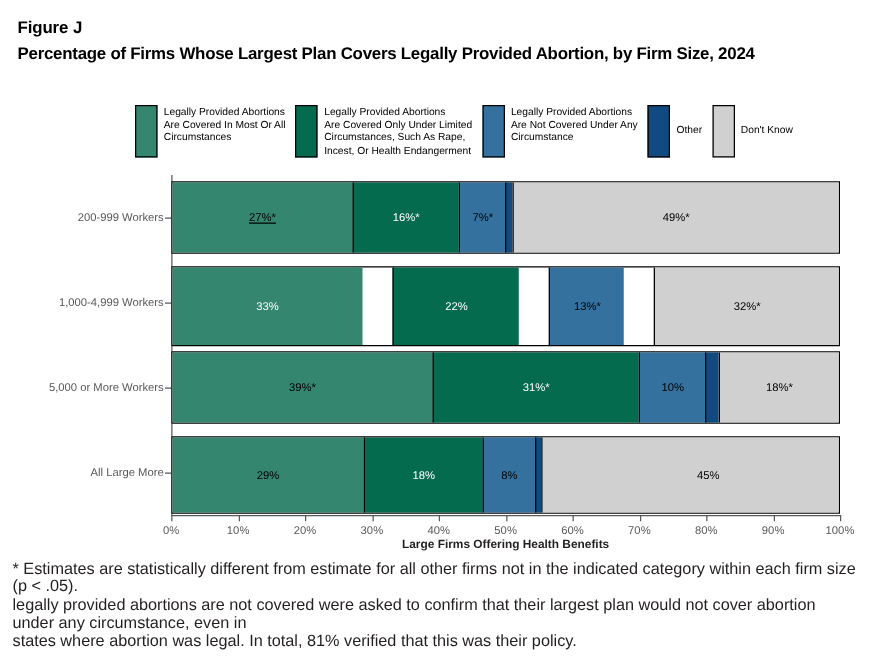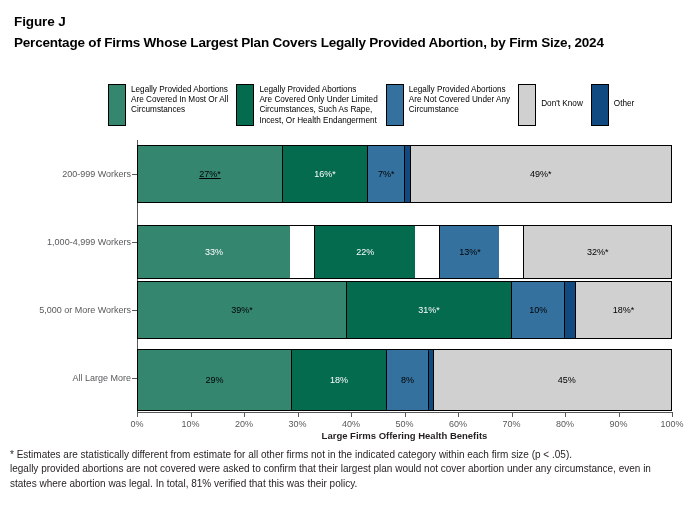--- a/index.html
+++ b/index.html
@@ -188,21 +188,21 @@
     font-weight: bold;
     color: #231f20;
   }
 
   
   .footnotes {
     position: absolute;
     left: 10px;
     top: 448px;
     width: 678px;
-    font-size: 10px;
+    font-size: 13px;
     line-height: 14.4px;
     color: #231f20;
   }
   .footnote-line {
     display: block;
   }
 </style>
 </head>
 <body>
 
@@ -225,26 +225,26 @@
 Circumstances, Such As Rape,
 Incest, Or Health Endangerment</div>
     </div>
     <div class="legend-item">
       <div class="legend-swatch" style="background: rgb(53, 113, 159);"></div>
       <div class="legend-text">Legally Provided Abortions
 Are Not Covered Under Any
 Circumstance</div>
     </div>
     <div class="legend-item">
+      <div class="legend-swatch" style="background: rgb(16, 74, 128);"></div>
+      <div class="legend-text inline">Other</div>
+    </div>
+    <div class="legend-item">
       <div class="legend-swatch" style="background: rgb(208, 208, 208);"></div>
       <div class="legend-text inline">Don't Know</div>
-    </div>
-    <div class="legend-item">
-      <div class="legend-swatch" style="background: rgb(16, 74, 128);"></div>
-      <div class="legend-text inline">Other</div>
     </div>
   </div>
 
 <div class="plot-wrap">
   <div class="y-axis-line"></div>
   <div class="cat-labels" id="cat-labels">
       <div class="cat-label" style="top: 34px;">200-999 Workers</div>
       <div class="cat-tick" style="top: 34px;"></div>
       <div class="cat-label" style="top: 102px;">1,000-4,999 Workers</div>
       <div class="cat-tick" style="top: 102px;"></div>
@@ -262,21 +262,21 @@
           <span class="seg-label" style="color: rgb(255, 255, 255);">16%*</span>
         </div>
         <div class="seg" style="width: 7%; background: rgb(53, 113, 159);">
           <span class="seg-label" style="color: rgb(0, 0, 0);">7%*</span>
         </div>
         <div class="seg" style="width: 1%; background: rgb(16, 74, 128);"></div>
         <div class="seg" style="width: 49%; background: rgb(208, 208, 208);">
           <span class="seg-label" style="color: rgb(0, 0, 0);">49%*</span>
         </div>
       </div>
-      <div class="bar-row" style="top: 85px; height: 54px; gap: 24px;">
+      <div class="bar-row" style="top: 73px; height: 64px; gap: 24px;">
         <div class="seg" style="width: 33%; background: rgb(53, 134, 111);">
           <span class="seg-label" style="color: rgb(255, 255, 255);">33%</span>
         </div>
         <div class="seg" style="width: 22%; background: rgb(5, 107, 79);">
           <span class="seg-label" style="color: rgb(255, 255, 255);">22%</span>
         </div>
         <div class="seg" style="width: 13%; background: rgb(53, 113, 159);">
           <span class="seg-label" style="color: rgb(0, 0, 0);">13%*</span>
         </div>
         <div class="seg" style="width: 32%; background: rgb(208, 208, 208);">

